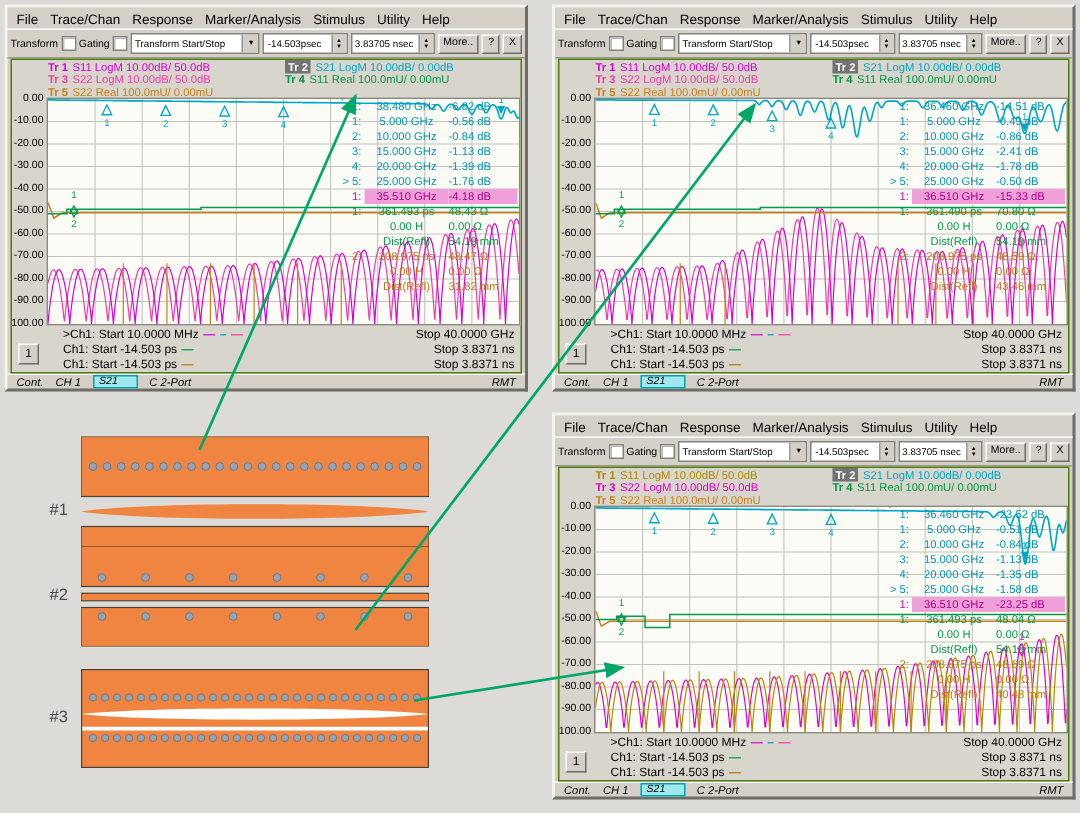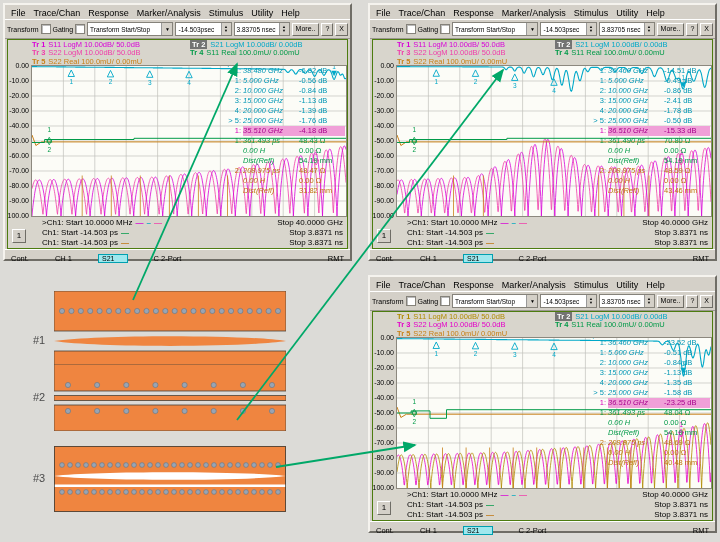--- a/index.html
+++ b/index.html
@@ -33,31 +33,31 @@
   .chip{font-weight:bold;margin-right:3px;}
   .chip.inverse{background:#737373;color:#fff;padding:0 2px;}
   .plotwrap{display:flex;}
   .ylabels{width:24px;position:relative;height:152px;font-size:7px;}
   .ylabel{position:absolute;right:2px;}
   .plot{position:relative;width:314px;height:150px;background:#fcfcf7;border:1px solid #8c887e;}
   .plot svg{display:block;}
   .mtable{position:absolute;top:0;right:1px;font-size:7.5px;line-height:10px;}
   .mrow{display:flex;}
   .mnum{width:20px;text-align:right;padding-right:2px;}
-  .mf{width:56px;text-align:left;font-style:italic;}
+  .mf{width:56px;text-align:center;}
   .mv{width:46px;text-align:left;}
   .c-cyan{color:#0096b4;}.c-magenta{color:#d800b8;}.c-green{color:#009a48;}.c-orange{color:#c07410;}
   .mrow.hl .mf,.mrow.hl .mv{background:#f0a0d8;color:#a8008c;}
   .bottomrows{position:relative;font-size:8px;line-height:10px;padding:1px 4px 0 34px;}
   .brow{display:flex;justify-content:space-between;white-space:nowrap;}
   .dash{margin-left:3px;font-weight:bold;}
   .d1{color:#d800d8;}.d2{color:#00a8c0;}.d3{color:#f03caa;}.dg{color:#009a48;}.do{color:#c07410;}
   .chanbox{position:absolute;left:4px;top:12px;width:12px;height:12px;background:#d4d0c8;
            border:1px solid;border-color:#fff #6f6d66 #6f6d66 #fff;font-size:8px;text-align:center;line-height:12px;}
-  .statusbar{display:flex;align-items:flex-end;gap:26px;font-size:7.5px;height:13px;padding:0 6px;border-top:1px solid #fff;}
+  .statusbar{display:flex;align-items:flex-start;gap:8px;font-size:7.5px;height:13px;padding:0 6px;border-top:1px solid #fff;font-style:italic;}
   .meas-box{background:#9fe8ee;border:1px solid #00a0b0;padding:0 12px 0 3px;font-size:7px;}
   .spacer{flex:1;}
   
   .pcb{position:absolute;}
   .pcb-label{position:absolute;left:-21px;font-size:11px;color:#4a4a4a;}
   
   .arrows{position:absolute;left:0;top:0;z-index:9;pointer-events:none;}
 </style>
 </head>
 <body>

